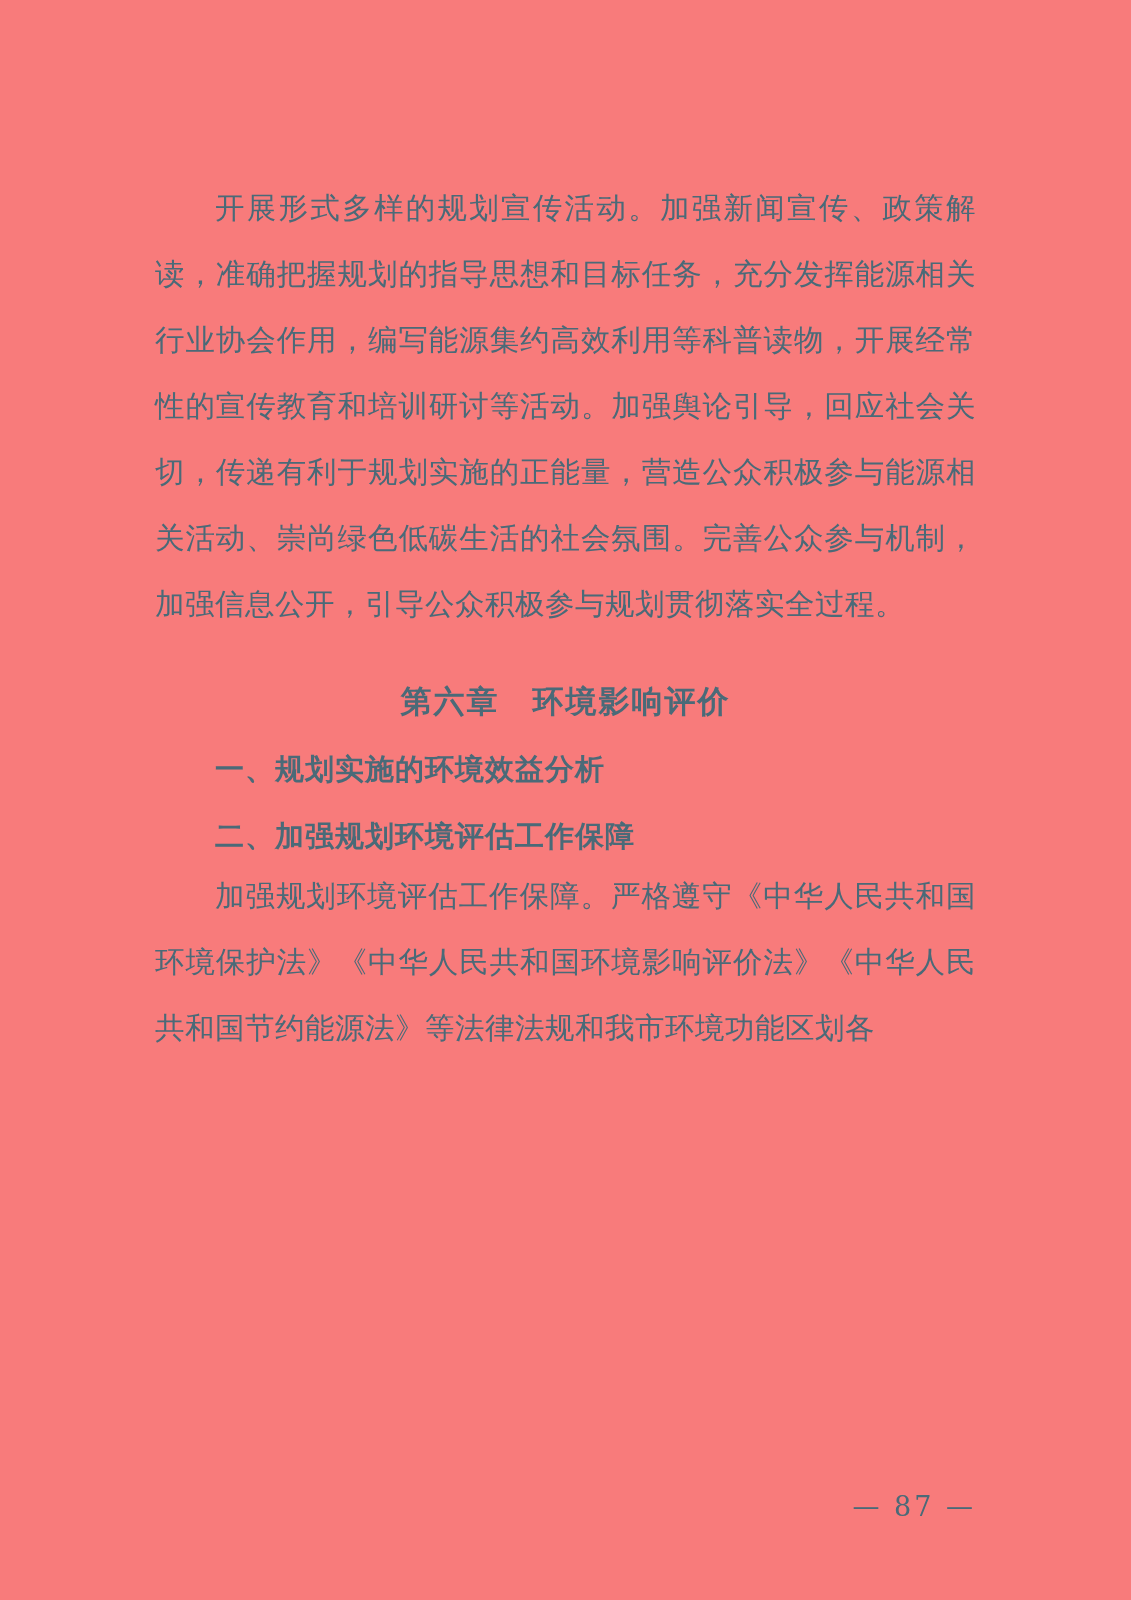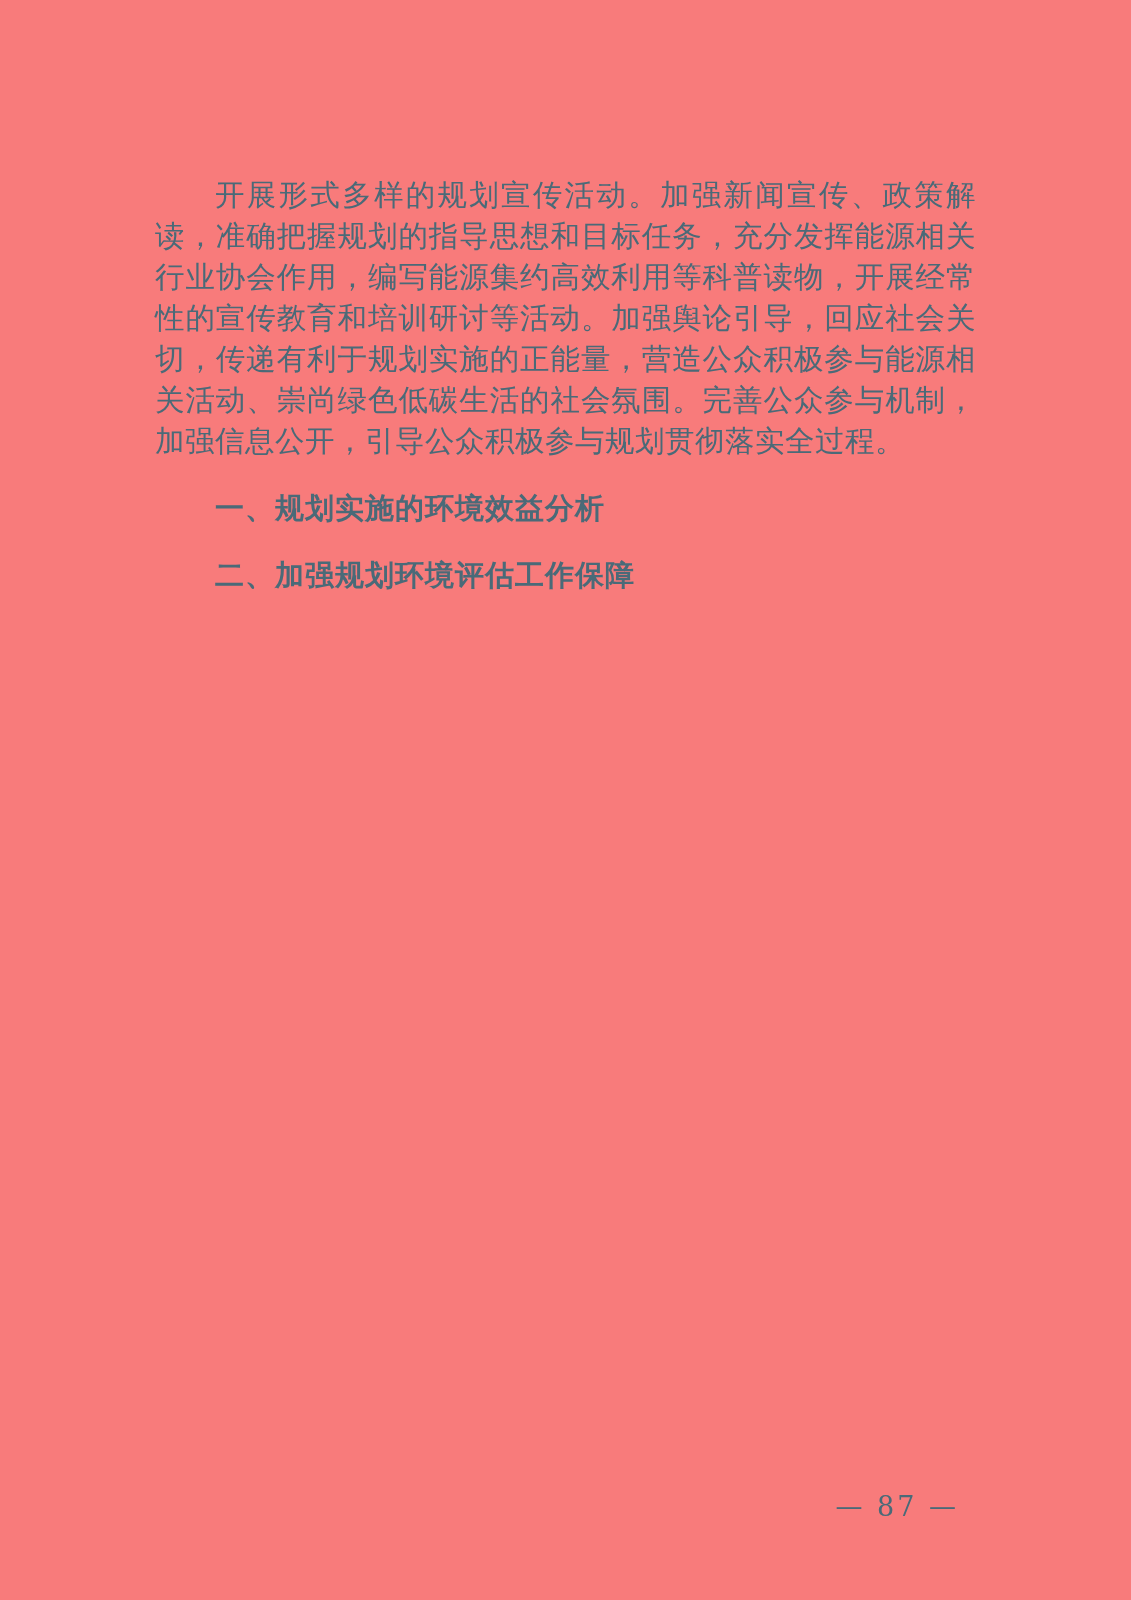--- a/index.html
+++ b/index.html
@@ -17,21 +17,21 @@
   .page {
     position: relative;
     width: 1131px;
     height: 1600px;
     box-sizing: border-box;
     padding: 175px 155px 0 155px;
   }
   .para {
     font-family: "DejaVu Serif", serif;
     font-size: 29.5px;
-    line-height: 41px;
+    line-height: 66px;
     letter-spacing: 0.5px;
     color: #4a6a78;
     text-align: justify;
     text-justify: inter-ideograph;
     margin: 0;
   }
   .indent {
     text-indent: 60px;
   }
   .chapter-title {
@@ -47,37 +47,39 @@
     font-family: "DejaVu Sans", sans-serif;
     font-weight: bold;
     font-size: 29px;
     color: #4a6a78;
     letter-spacing: 1px;
     margin: 27px 0 6px 0;
     text-indent: 60px;
   }
   .page-number {
     position: absolute;
-    right: 172px;
+    right: 155px;
     bottom: 78px;
     font-family: "DejaVu Serif", serif;
     font-size: 27px;
     color: #4a6a78;
     letter-spacing: 3px;
   }
 </style>
 </head>
 <body>
 
 <div class="page">
 
   <p class="para indent">开展形式多样的规划宣传活动。加强新闻宣传、政策解读，准确把握规划的指导思想和目标任务，充分发挥能源相关行业协会作用，编写能源集约高效利用等科普读物，开展经常性的宣传教育和培训研讨等活动。加强舆论引导，回应社会关切，传递有利于规划实施的正能量，营造公众积极参与能源相关活动、崇尚绿色低碳生活的社会氛围。完善公众参与机制，加强信息公开，引导公众积极参与规划贯彻落实全过程。</p>
 
+  <h1 class="chapter-title">第六章　环境影响评价</h1>
 
   <h2 class="section-title">一、规划实施的环境效益分析</h2>
 
 
   <h2 class="section-title">二、加强规划环境评估工作保障</h2>
 
+  <p class="para indent">加强规划环境评估工作保障。严格遵守《中华人民共和国环境保护法》《中华人民共和国环境影响评价法》《中华人民共和国节约能源法》等法律法规和我市环境功能区划各</p>
 
   <div class="page-number">— 87 —</div>
 
 </div>
 
 </body></html>

